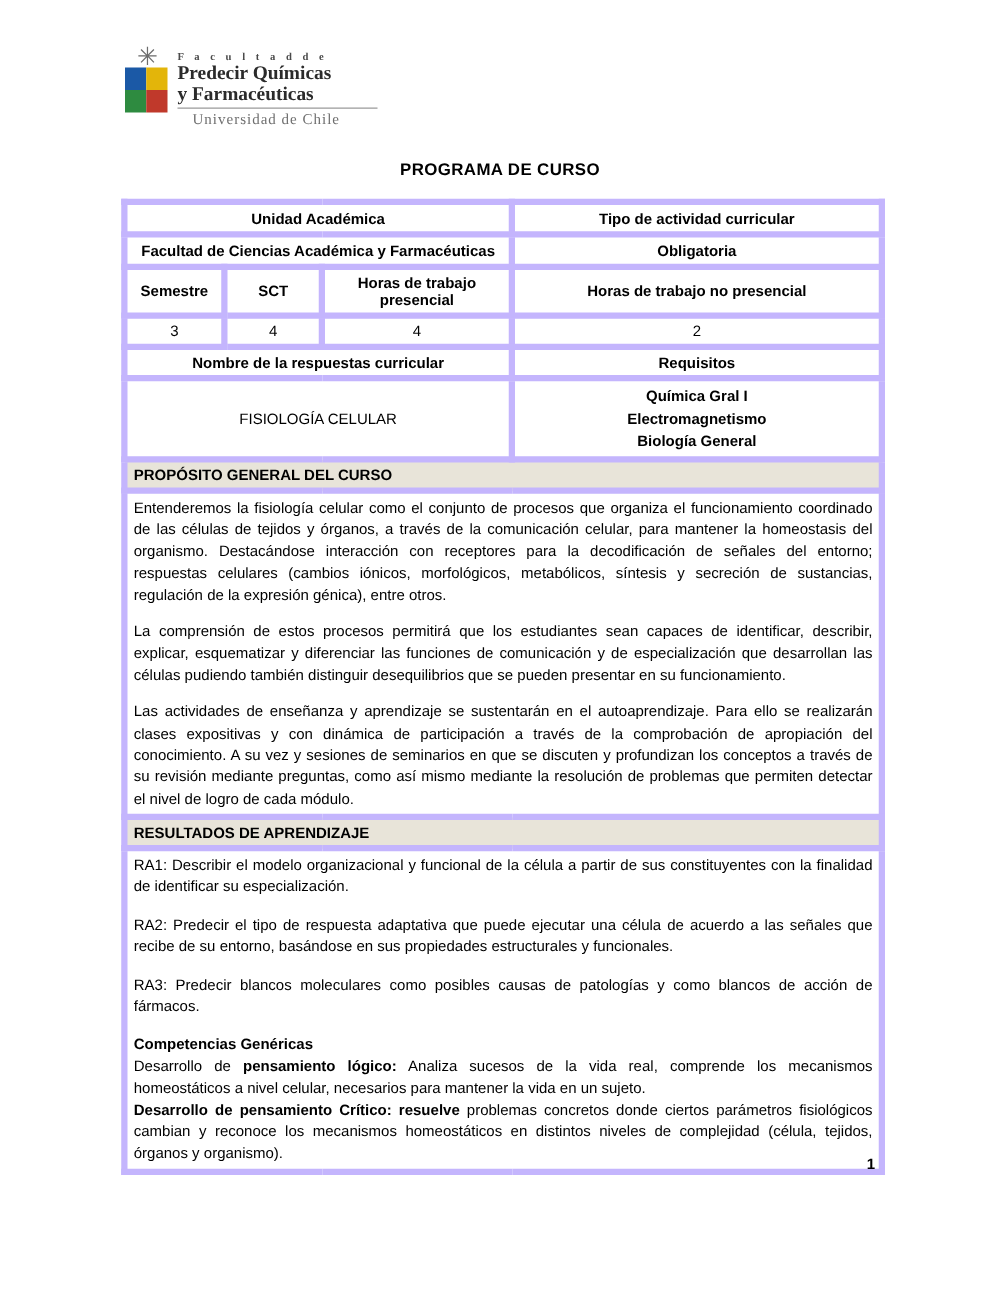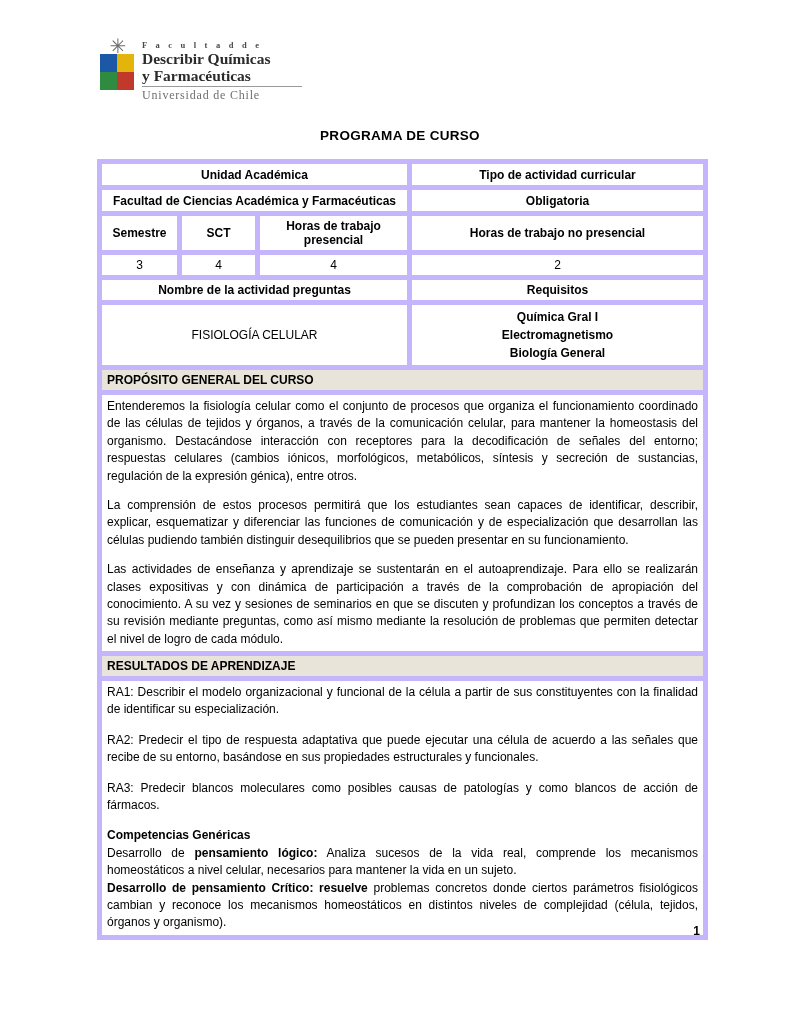--- a/index.html
+++ b/index.html
@@ -98,20 +98,21 @@
     border-top: 1px solid #9a9a9a;
     margin-top: 2px;
     margin-bottom: 1px;
     width: 160px;
   }
   .logo-l4 {
     font-size: 12px;
     color: #6f6f6f;
     letter-spacing: 0.8px;
     font-family: "Liberation Serif", serif;
+    margin-left: 12px;
   }
 
   
   .doc-title {
     position: absolute;
     top: 128px;
     left: 0;
     width: 800px;
     text-align: center;
     font-size: 13.5px;
@@ -194,21 +195,21 @@
       <div class="logo-star">✳</div>
       <div class="shield">
         <div class="sq-blue"></div>
         <div class="sq-yellow"></div>
         <div class="sq-green"></div>
         <div class="sq-red"></div>
       </div>
     </div>
     <div class="logo-text">
       <div class="logo-l1">F a c u l t a d   d e</div>
-      <div class="logo-l2">Describir Químicas</div>
+      <div class="logo-l2">Predecir Químicas</div>
       <div class="logo-l3">y  Farmacéuticas</div>
       <div class="logo-rule"></div>
       <div class="logo-l4">Universidad de Chile</div>
     </div>
   </div>
 
   <div class="doc-title">PROGRAMA DE CURSO</div>
 
   <div class="tbl-wrap">
     <table class="main">
@@ -233,21 +234,21 @@
           <td class="c b">Horas de trabajo presencial</td>
           <td class="c b">Horas de trabajo no presencial</td>
         </tr>
         <tr>
           <td class="c">3</td>
           <td class="c">4</td>
           <td class="c">4</td>
           <td class="c">2</td>
         </tr>
         <tr>
-          <td class="c b" colspan="3">Nombre de la actividad preguntas</td>
+          <td class="c b" colspan="3">Nombre de la respuestas curricular</td>
           <td class="c b">Requisitos</td>
         </tr>
         <tr>
           <td class="name-cell" colspan="3" style="height:54px">FISIOLOGÍA CELULAR</td>
           <td class="req-cell">
             <div>Química Gral I</div>
             <div>Electromagnetismo</div>
             <div>Biología General</div>
           </td>
         </tr>

